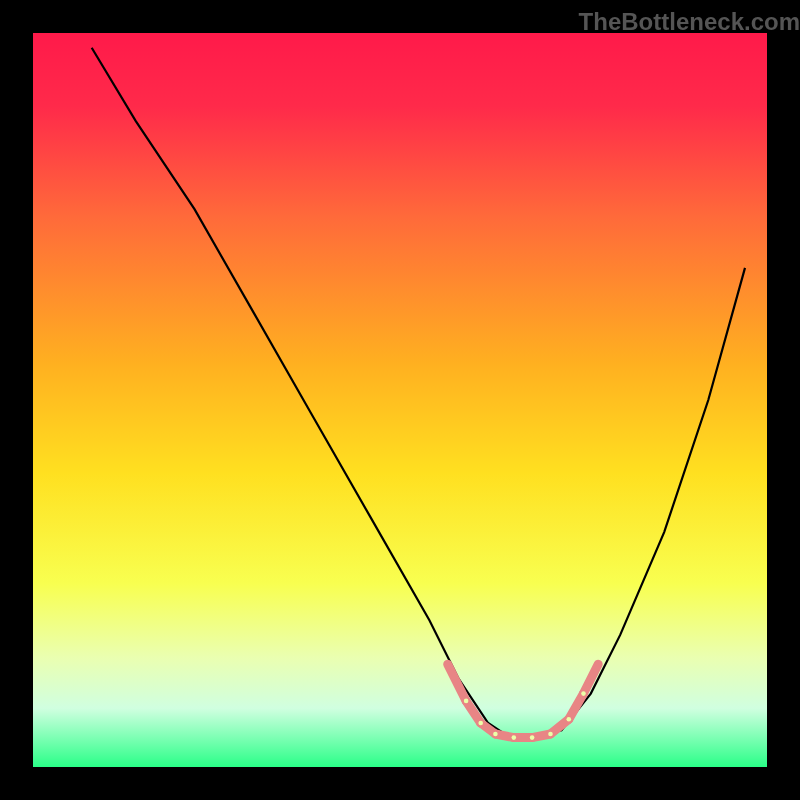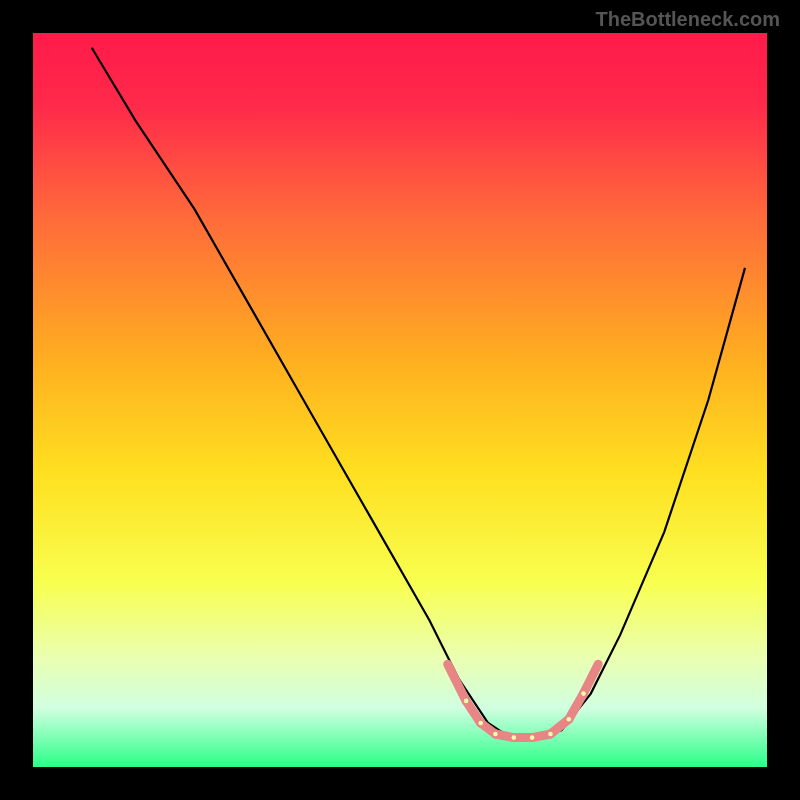--- a/index.html
+++ b/index.html
@@ -14,23 +14,23 @@
   .canvas {
     position: absolute;
     top: 0;
     left: 0;
     width: 800px;
     height: 800px;
   }
   .watermark {
     position: absolute;
     top: 8px;
-    right: 20px;
+    right: 0;
     color: #555;
-    font-size: 20px;
+    font-size: 24px;
     font-weight: bold;
     z-index: 10;
   }
 </style>
 </head>
 <body>
 
 <svg class="canvas" viewBox="0 0 800 800">
   <defs>
     <linearGradient id="bg-grad" x1="0" y1="0" x2="0" y2="1">

